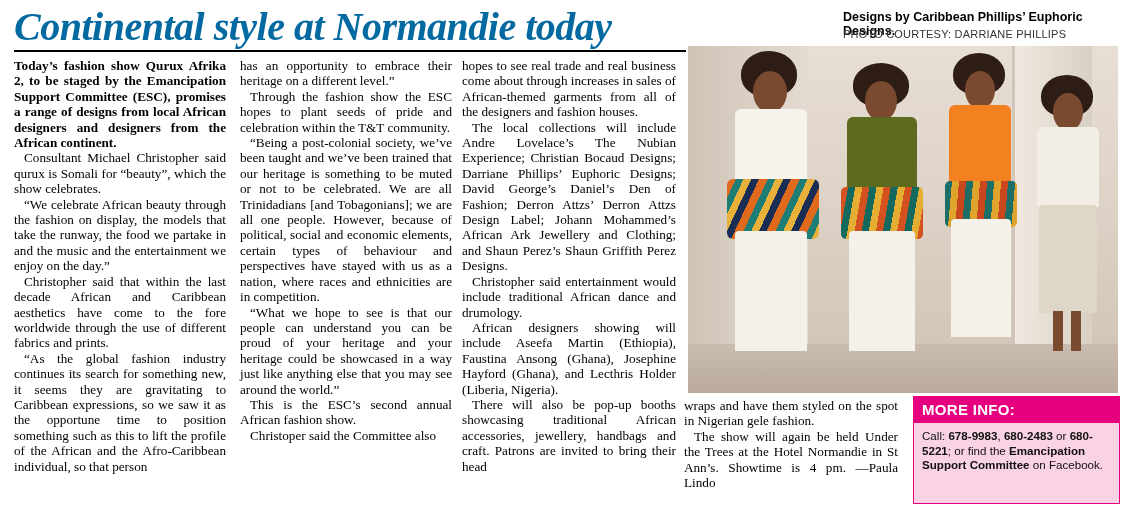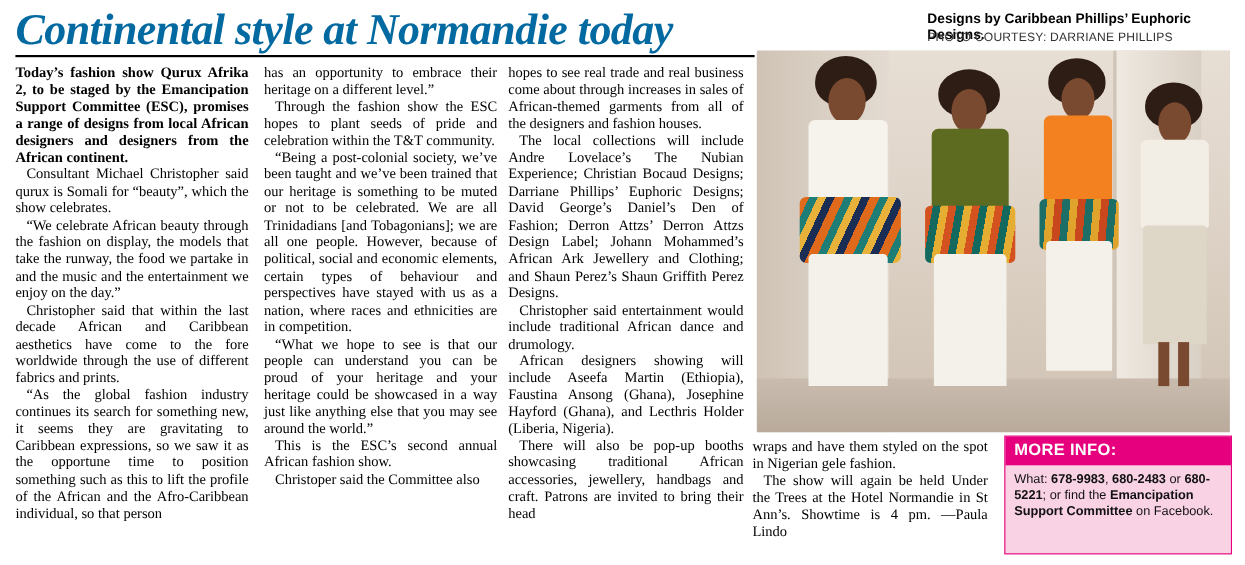--- a/index.html
+++ b/index.html
@@ -313,17 +313,17 @@
   <div class="credit-sub">PHOTO COURTESY: DARRIANE PHILLIPS</div>
 
   <div id="col4">
     <p class="nofirstindent">wraps and have them styled on the spot in Nigerian gele fashion.</p>
     <p>The show will again be held Under the Trees at the Hotel Normandie in St Ann’s. Showtime is 4 pm. —Paula Lindo</p>
   </div>
 
   <div class="moreinfo">
     <div class="moreinfo-head">MORE INFO:</div>
     <div class="moreinfo-body">
-      <span>What: </span><b>678-9983</b><span>, </span><b>680-2483</b><span> or </span><b>680-5221</b><span>; or find the </span><b>Emancipation Support Committee</b><span> on Facebook.</span>
+      <span>Call: </span><b>678-9983</b><span>, </span><b>680-2483</b><span> or </span><b>680-5221</b><span>; or find the </span><b>Emancipation Support Committee</b><span> on Facebook.</span>
     </div>
   </div>
 
 </div>
 
 </body></html>

